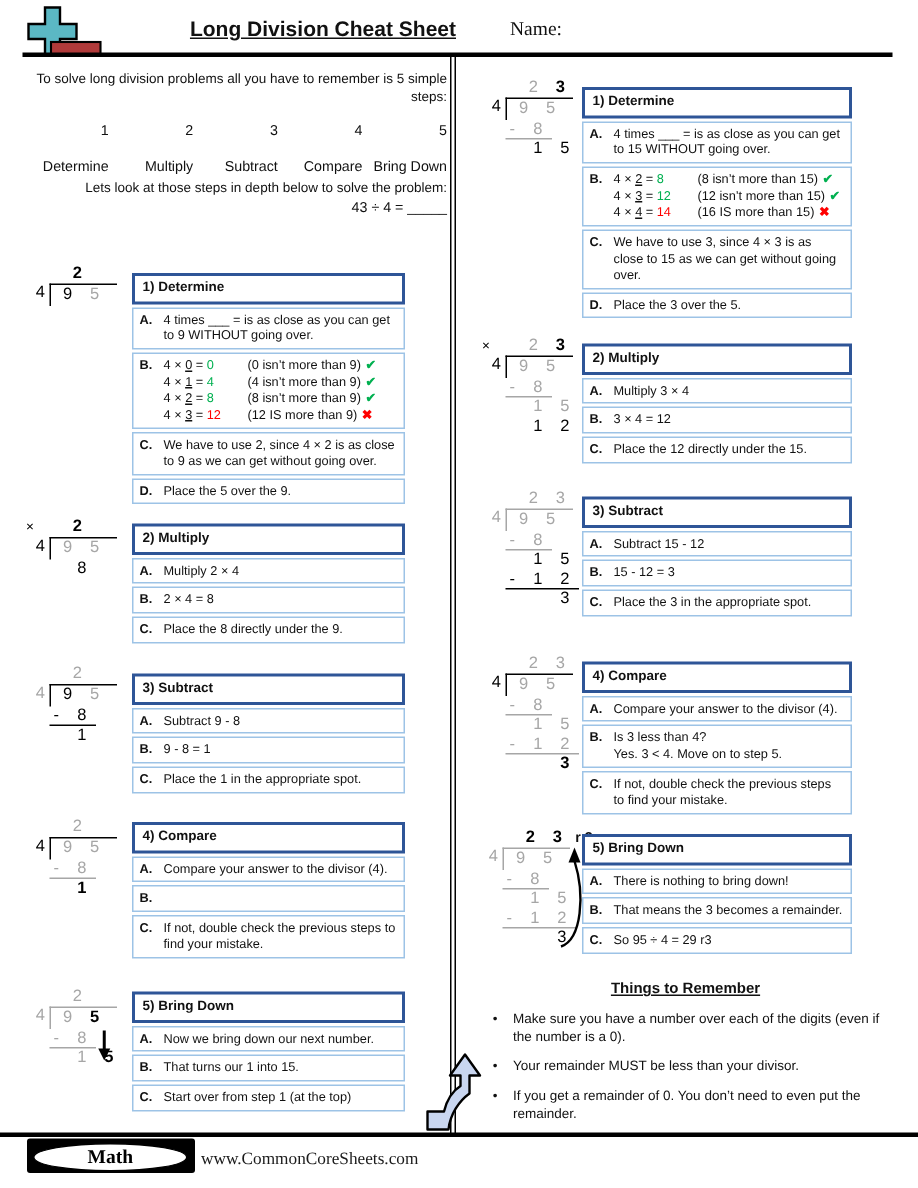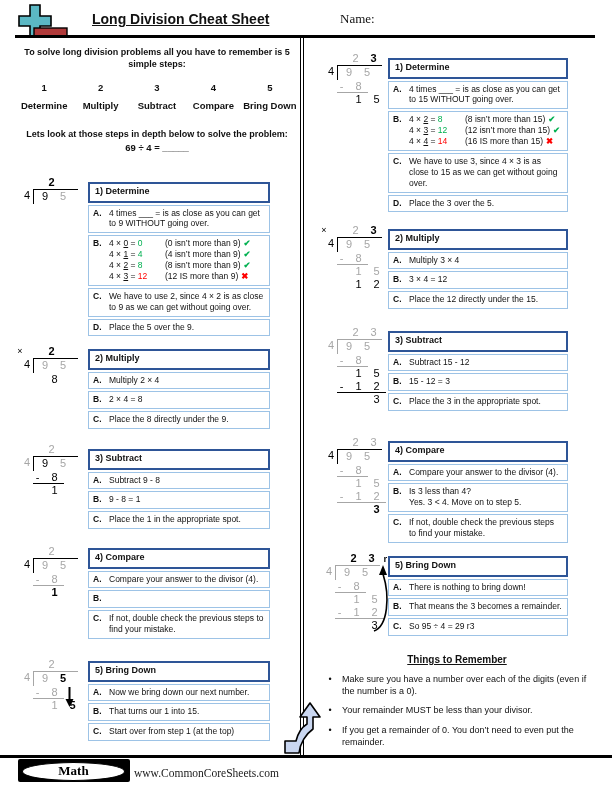--- a/index.html
+++ b/index.html
@@ -1,36 +1,36 @@
 <!DOCTYPE html>
 <html style="--green: #00B050; --red: #FF0000; --gray: #A6A6A6; --box-dark: #2E5597; --box-light: #9DC3E6; --logo-teal: #5BB8C4; --logo-red: #B03A3A; --arrow-blue: #C9D6F0;"><head>
 <meta charset="utf-8">
 <style>
   html,body{margin:0;padding:0;background:#e8e8e8;}
   .page{position:relative;width:612px;height:792px;background:#fff;margin:0 auto;
         font-family:"Liberation Sans",sans-serif;color:#111;overflow:hidden;}
 
   
-  .hdr-title{position:absolute;left:92px;top:11px;width:212px;text-align:left;
+  .hdr-title{position:absolute;left:92px;top:11px;width:212px;text-align:right;
              font-size:14px;font-weight:bold;text-decoration:underline;}
   .hdr-name{position:absolute;left:340px;top:11px;font-family:"Liberation Serif",serif;font-size:13px;}
   .hdr-rule{position:absolute;left:15px;top:35px;width:580px;height:3px;background:#000;}
   .logo{position:absolute;left:8px;top:2px;}
 
   
   .divider{position:absolute;left:300px;top:38px;height:718px;width:2px;
            border-left:1px solid #000;border-right:1px solid #000;}
 
   
-  .intro{position:absolute;left:16px;top:46px;width:282px;text-align:center;font-size:9px;line-height:1.35;font-weight:bold;}
+  .intro{position:absolute;left:16px;top:46px;width:282px;text-align:right;font-size:9px;line-height:1.35;}
   .intro-steps{display:flex;margin-top:12px;}
   .intro-step{flex:1;}
   .intro-step-num{font-size:9.5px;}
-  .intro-step-label{font-size:9.5px;margin-top:5px;}
-  .intro-line2{margin-top:15px;}
+  .intro-step-label{font-size:9.5px;margin-top:11px;}
+  .intro-line2{}
   .intro-problem{margin-top:2px;font-size:9.5px;}
 
   
   .stepbox{position:absolute;font-size:8.5px;line-height:1.28;}
   .boxtitle{border:2px solid var(--box-dark,#2E5597);padding:2px 5px 3px;font-weight:bold;
             font-size:9px;background:#fff;}
   .boxrow{border:1px solid var(--box-light,#9DC3E6);margin-top:2px;padding:2px 4px 3px;display:flex;background:#fff;}
   .rowlabel{font-weight:bold;width:16px;flex:none;}
   .rowcontent{flex:1;}
   .eqline{display:flex;align-items:flex-end;}
@@ -107,21 +107,21 @@
         <div class="intro-step">
           <div class="intro-step-num">4</div>
           <div class="intro-step-label">Compare</div>
         </div>
         <div class="intro-step">
           <div class="intro-step-num">5</div>
           <div class="intro-step-label">Bring Down</div>
         </div>
       </div>
     <div class="intro-line2">Lets look at those steps in depth below to solve the problem:</div>
-    <div class="intro-problem">69 ÷ 4 = _____</div>
+    <div class="intro-problem">43 ÷ 4 = _____</div>
   </div>
 
   <div class="things">
     <div class="things-title">Things to Remember</div>
     <div id="things-bullets">
         <div class="bullet">
           <span class="bullet-dot">•</span>
           <span class="bullet-text">Make sure you have a number over each of the digits (even if the number is a 0).</span>
         </div>
         <div class="bullet">

